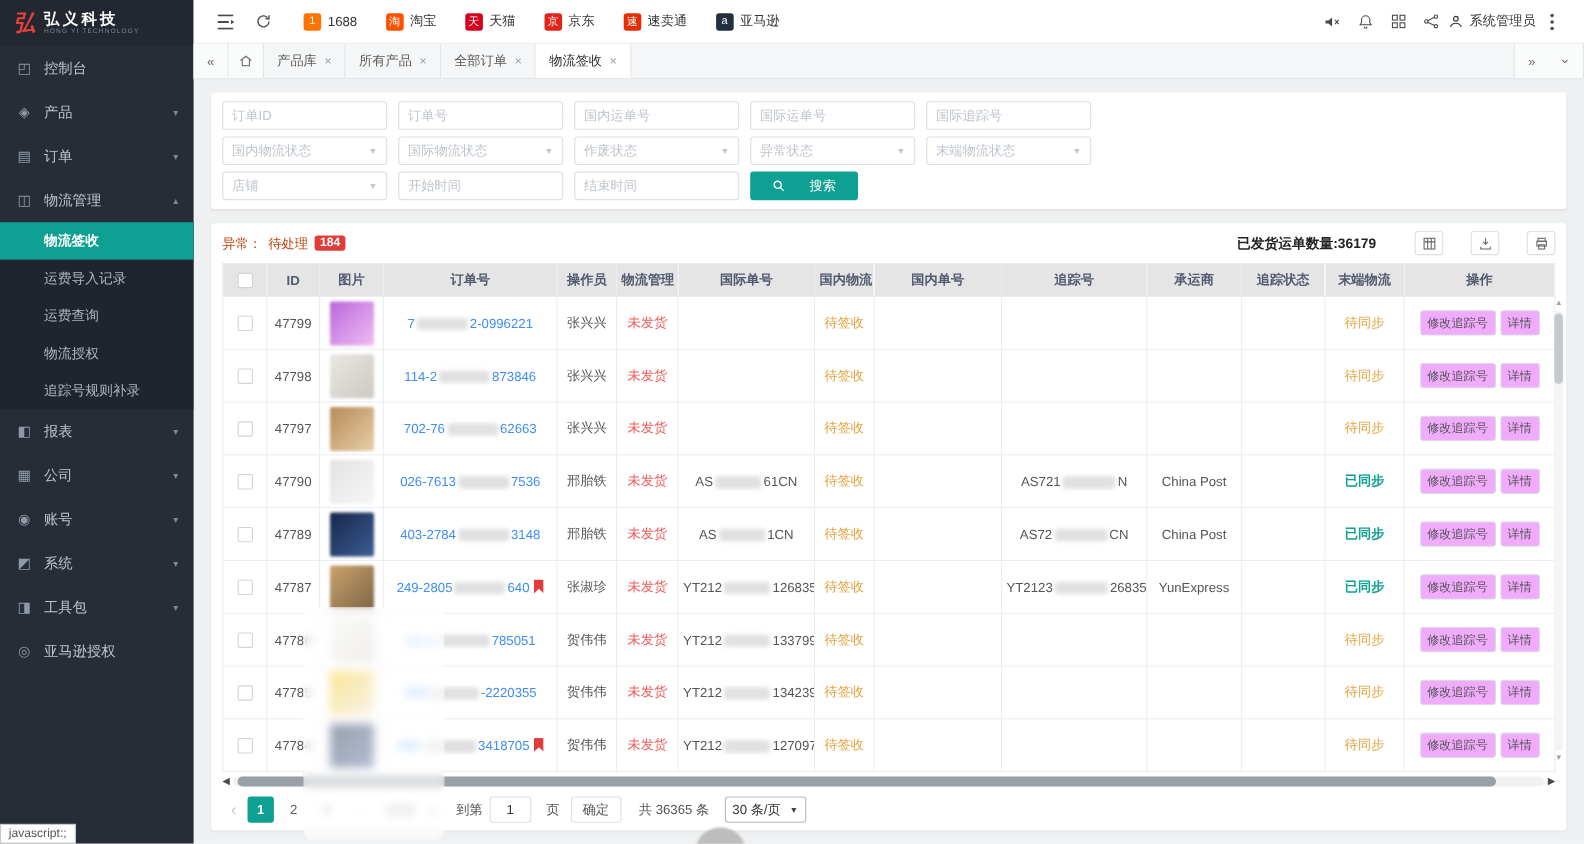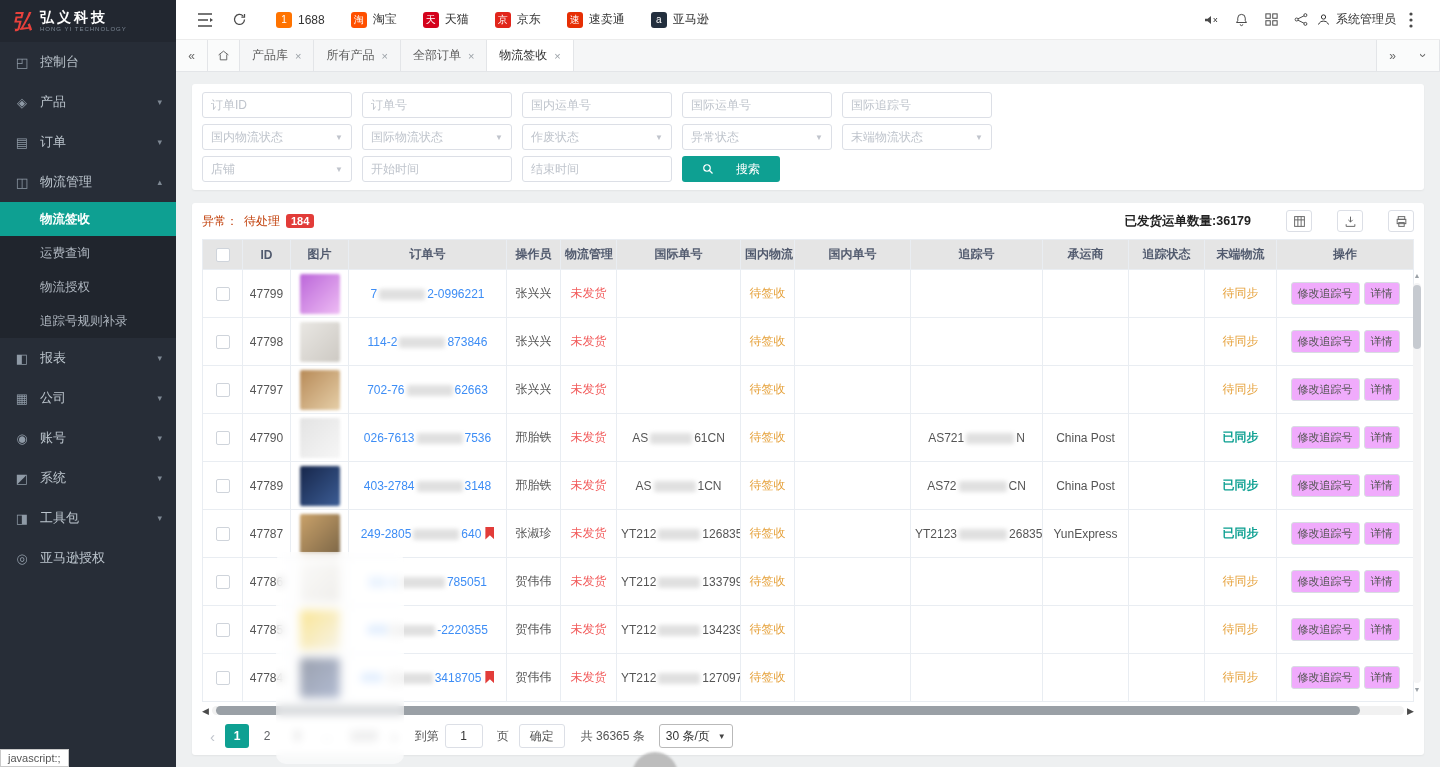--- a/index.html
+++ b/index.html
@@ -138,20 +138,23 @@
         <span class="m-arrow">▾</span>
       </div>
       <div class="m-item">
         <span class="m-ic">◫</span>
         <span>物流管理</span>
         <span class="m-arrow">▴</span>
       </div>
       <div class="m-sub">
         <div class="s-item active">
             <span>物流签收</span>
+          </div>
+        <div class="s-item">
+            <span>运费导入记录</span>
           </div>
         <div class="s-item">
             <span>运费查询</span>
           </div>
         <div class="s-item">
             <span>物流授权</span>
           </div>
         <div class="s-item">
             <span>追踪号规则补录</span>
           </div>

